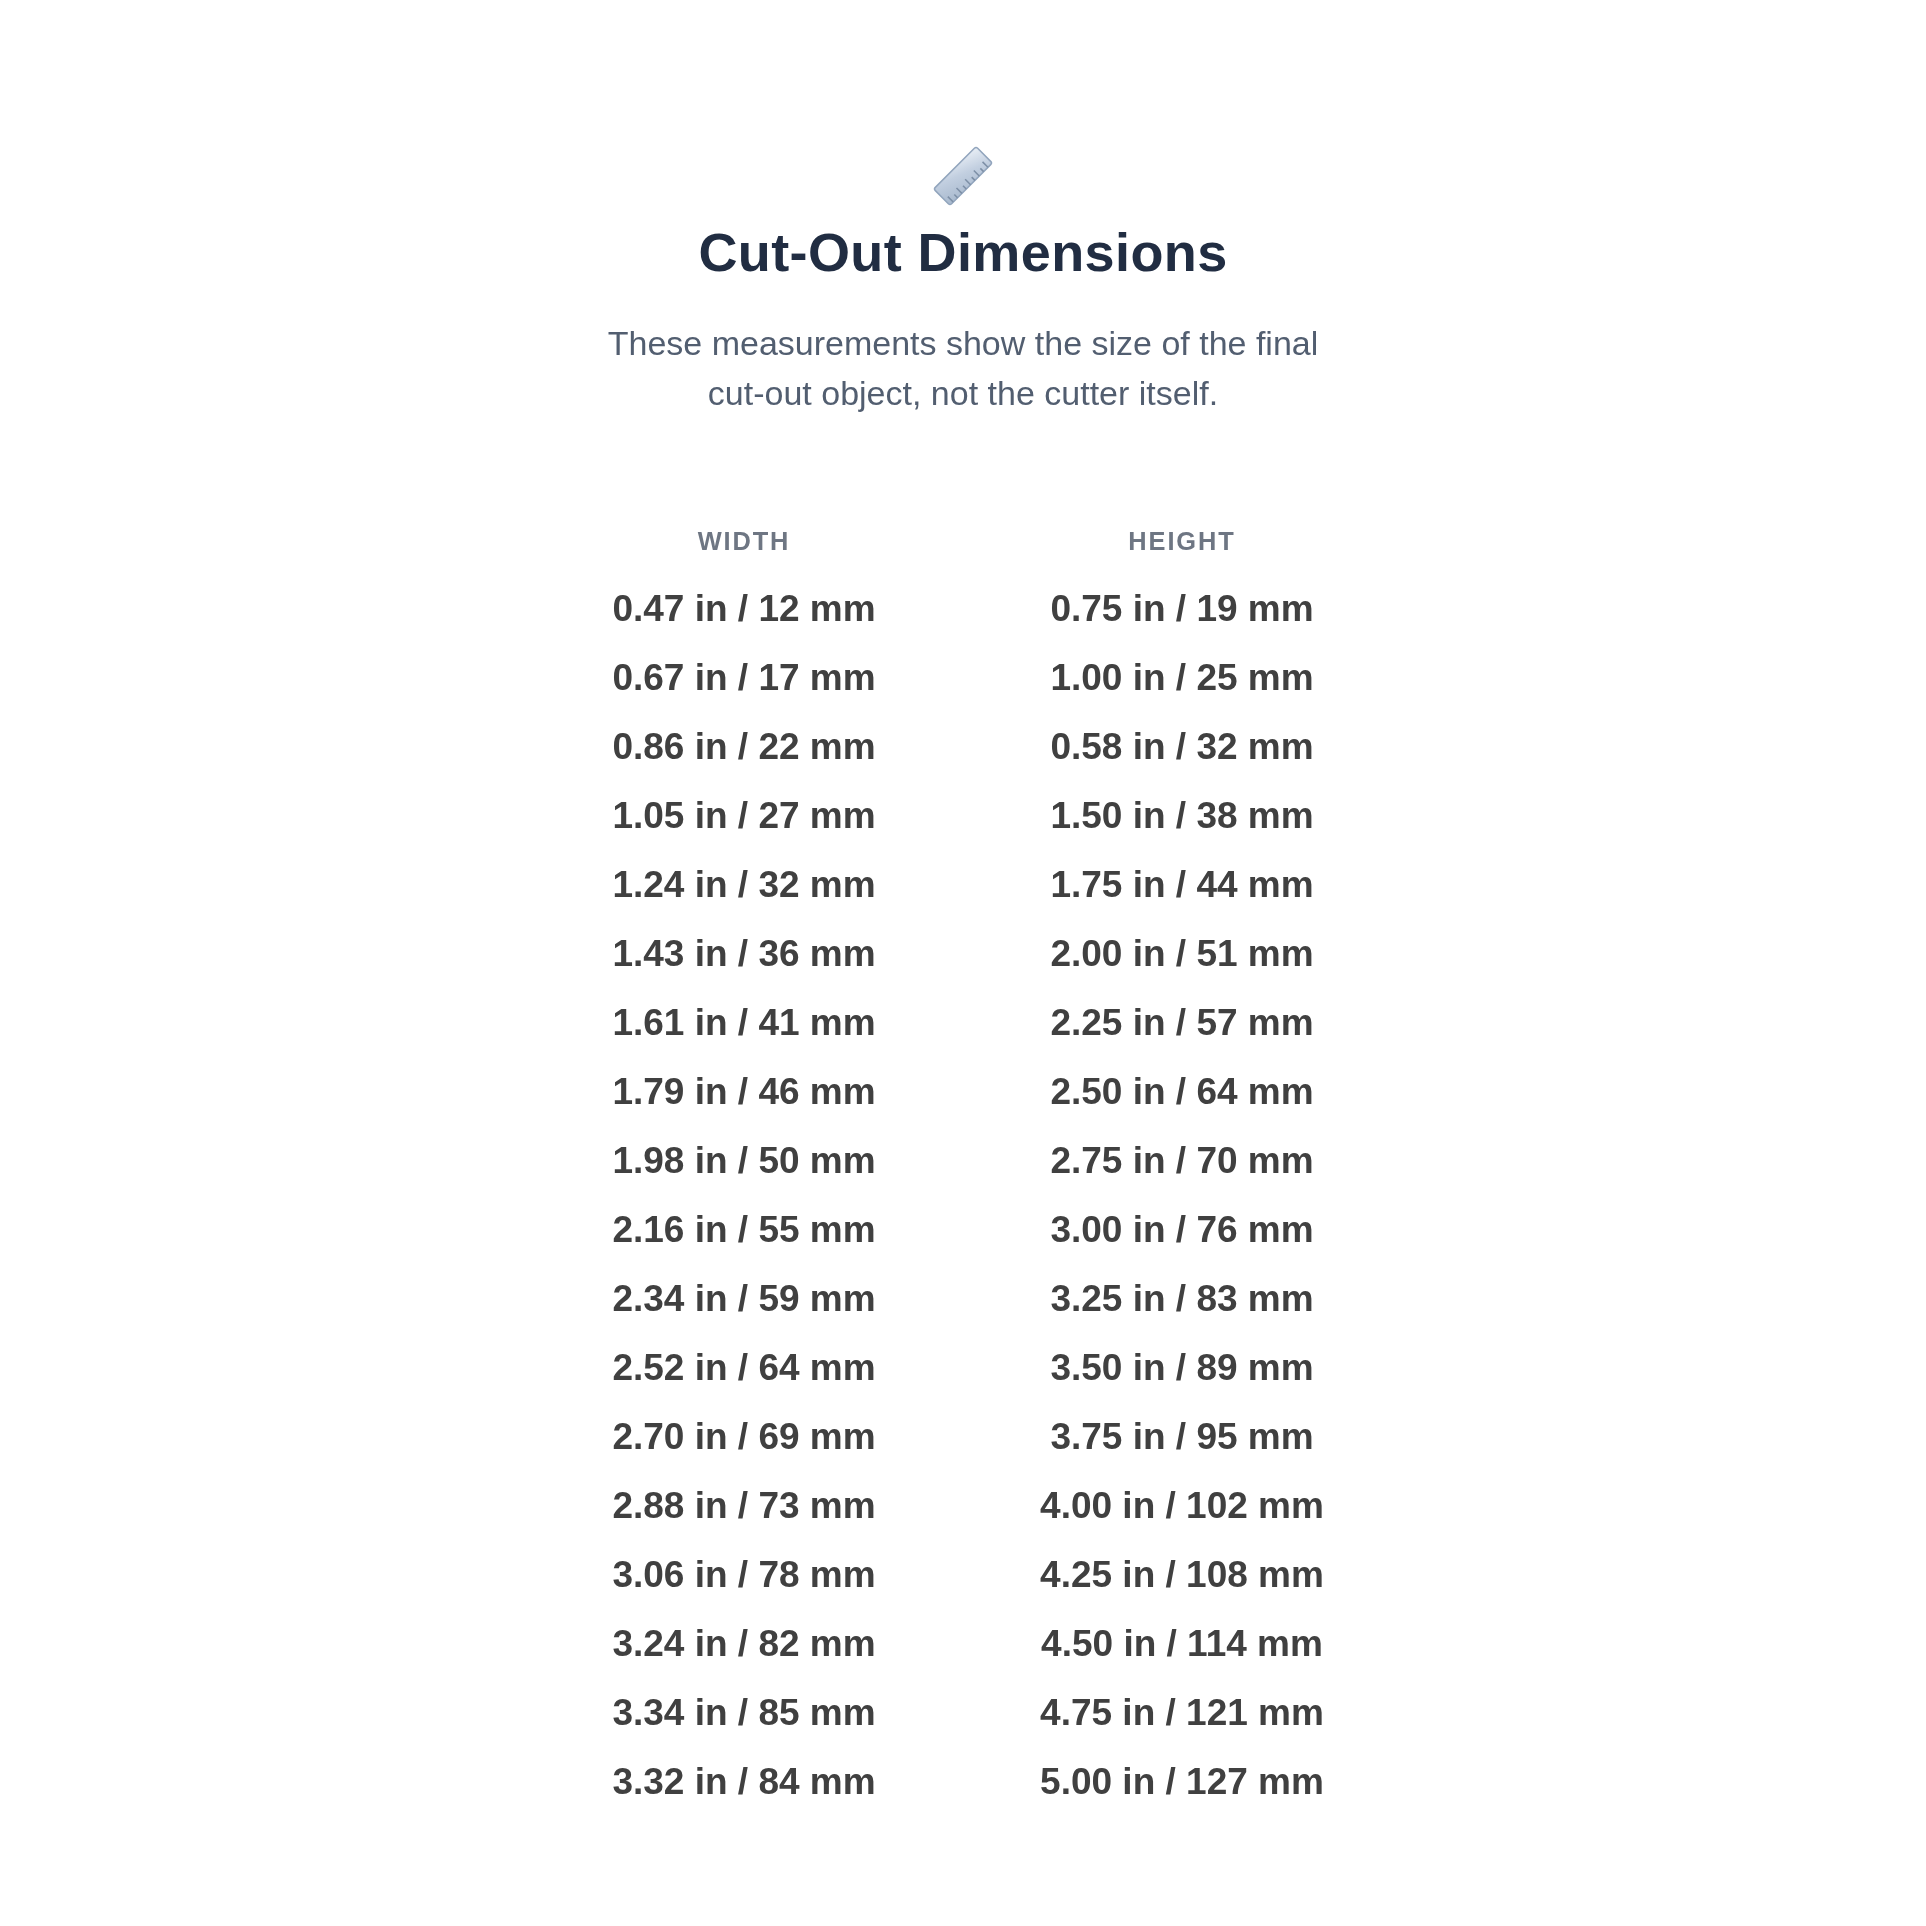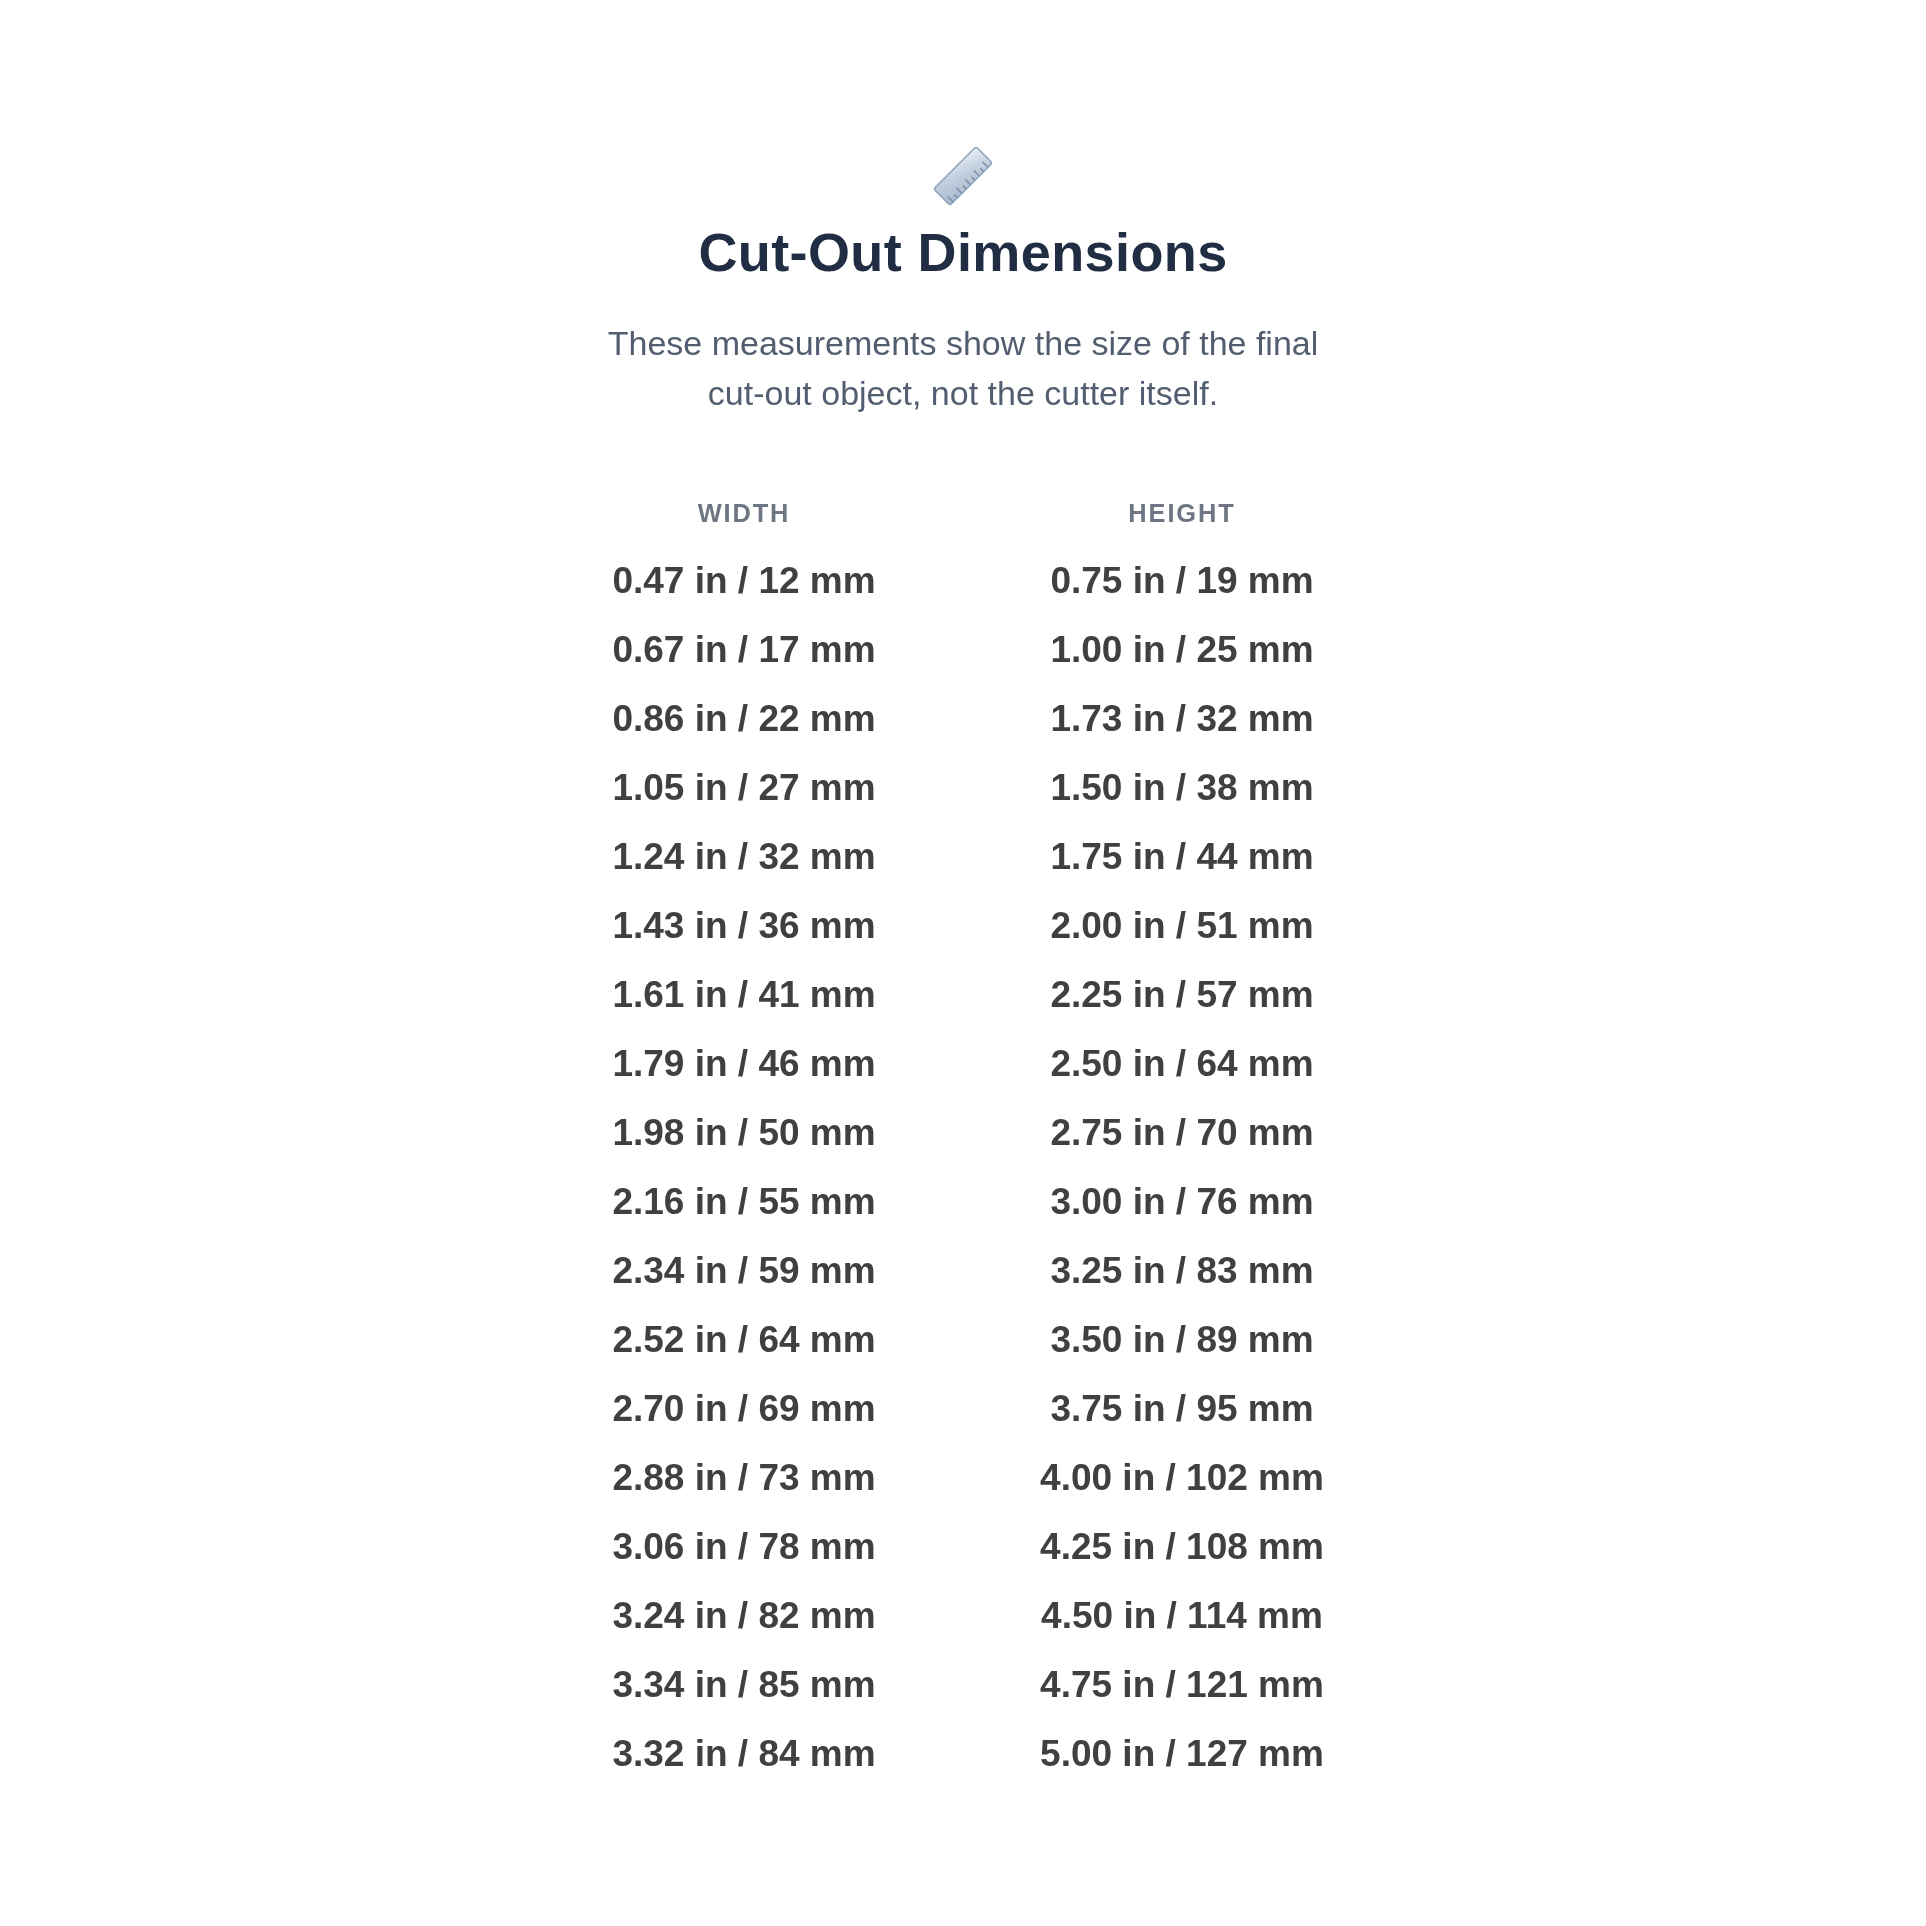--- a/index.html
+++ b/index.html
@@ -47,21 +47,21 @@
     justify-content: center;
   }
   .subtitle {
     margin-top: 36px;
     font-size: 34px;
     line-height: 50px;
     font-weight: normal;
     color: #525e70;
   }
   .dim-table {
-    margin-top: 80px;
+    margin-top: 108px;
     display: flex;
     justify-content: center;
     gap: 84px;
   }
   .dim-col {
     width: 354px;
   }
   .col-header {
     font-size: 25.4px;
     font-weight: bold;
@@ -140,21 +140,21 @@
             <div class="value">3.24 in / 82 mm</div>
             <div class="value">3.34 in / 85 mm</div>
             <div class="value">3.32 in / 84 mm</div>
           </div>
       </div>
       <div class="dim-col">
         <div class="col-header">HEIGHT</div>
         <div class="col-values">
             <div class="value">0.75 in / 19 mm</div>
             <div class="value">1.00 in / 25 mm</div>
-            <div class="value">1.73 in / 32 mm</div>
+            <div class="value">0.58 in / 32 mm</div>
             <div class="value">1.50 in / 38 mm</div>
             <div class="value">1.75 in / 44 mm</div>
             <div class="value">2.00 in / 51 mm</div>
             <div class="value">2.25 in / 57 mm</div>
             <div class="value">2.50 in / 64 mm</div>
             <div class="value">2.75 in / 70 mm</div>
             <div class="value">3.00 in / 76 mm</div>
             <div class="value">3.25 in / 83 mm</div>
             <div class="value">3.50 in / 89 mm</div>
             <div class="value">3.75 in / 95 mm</div>

